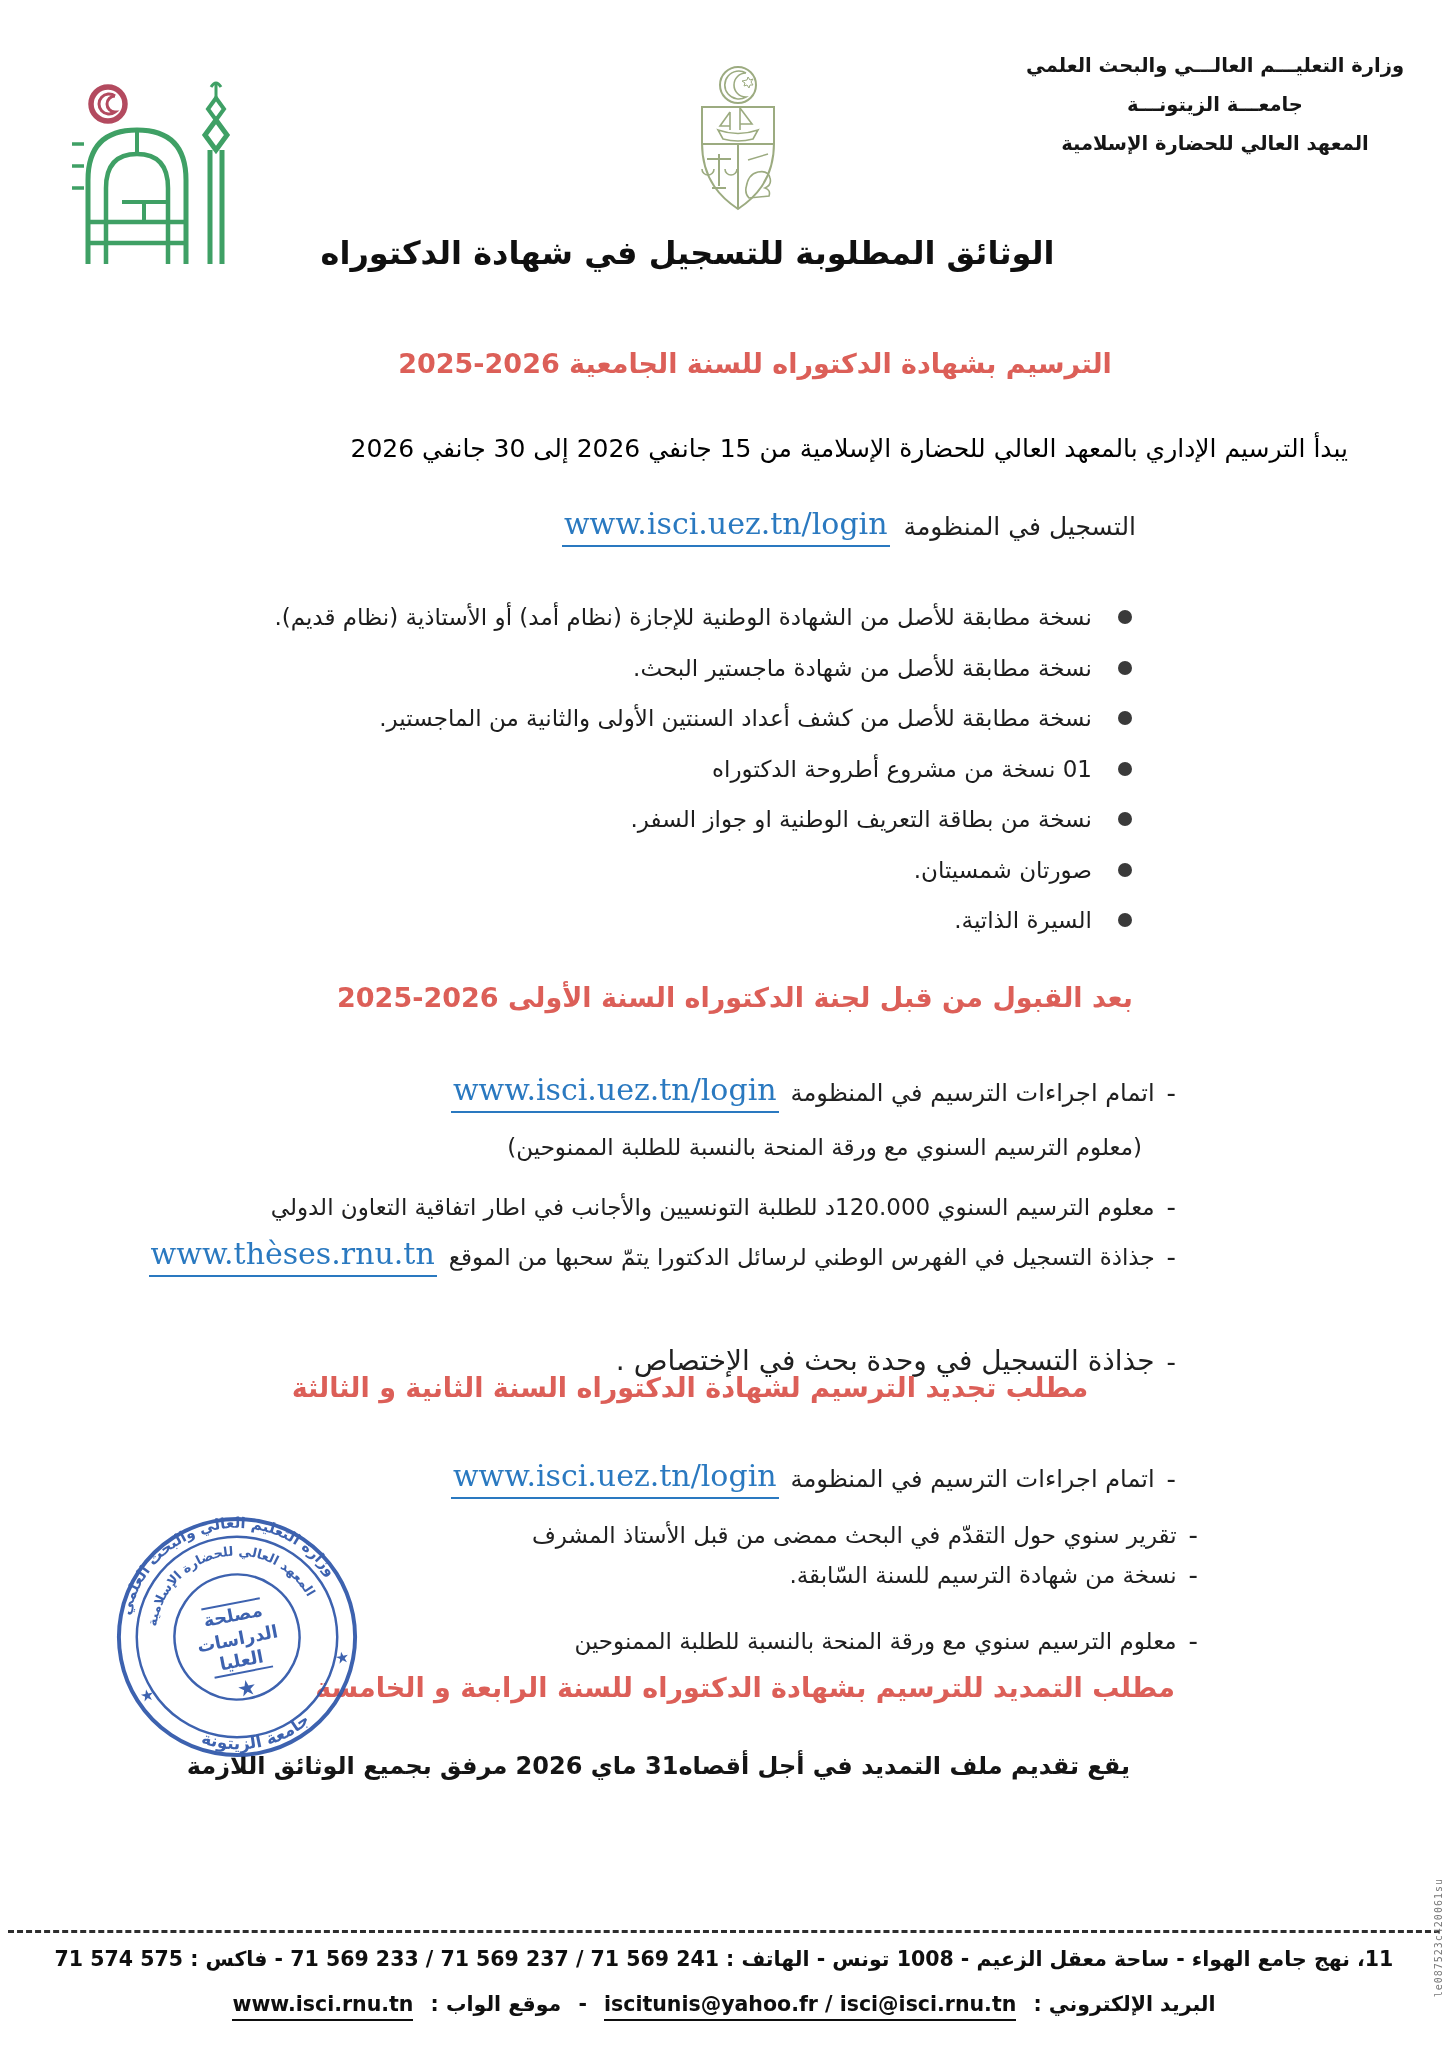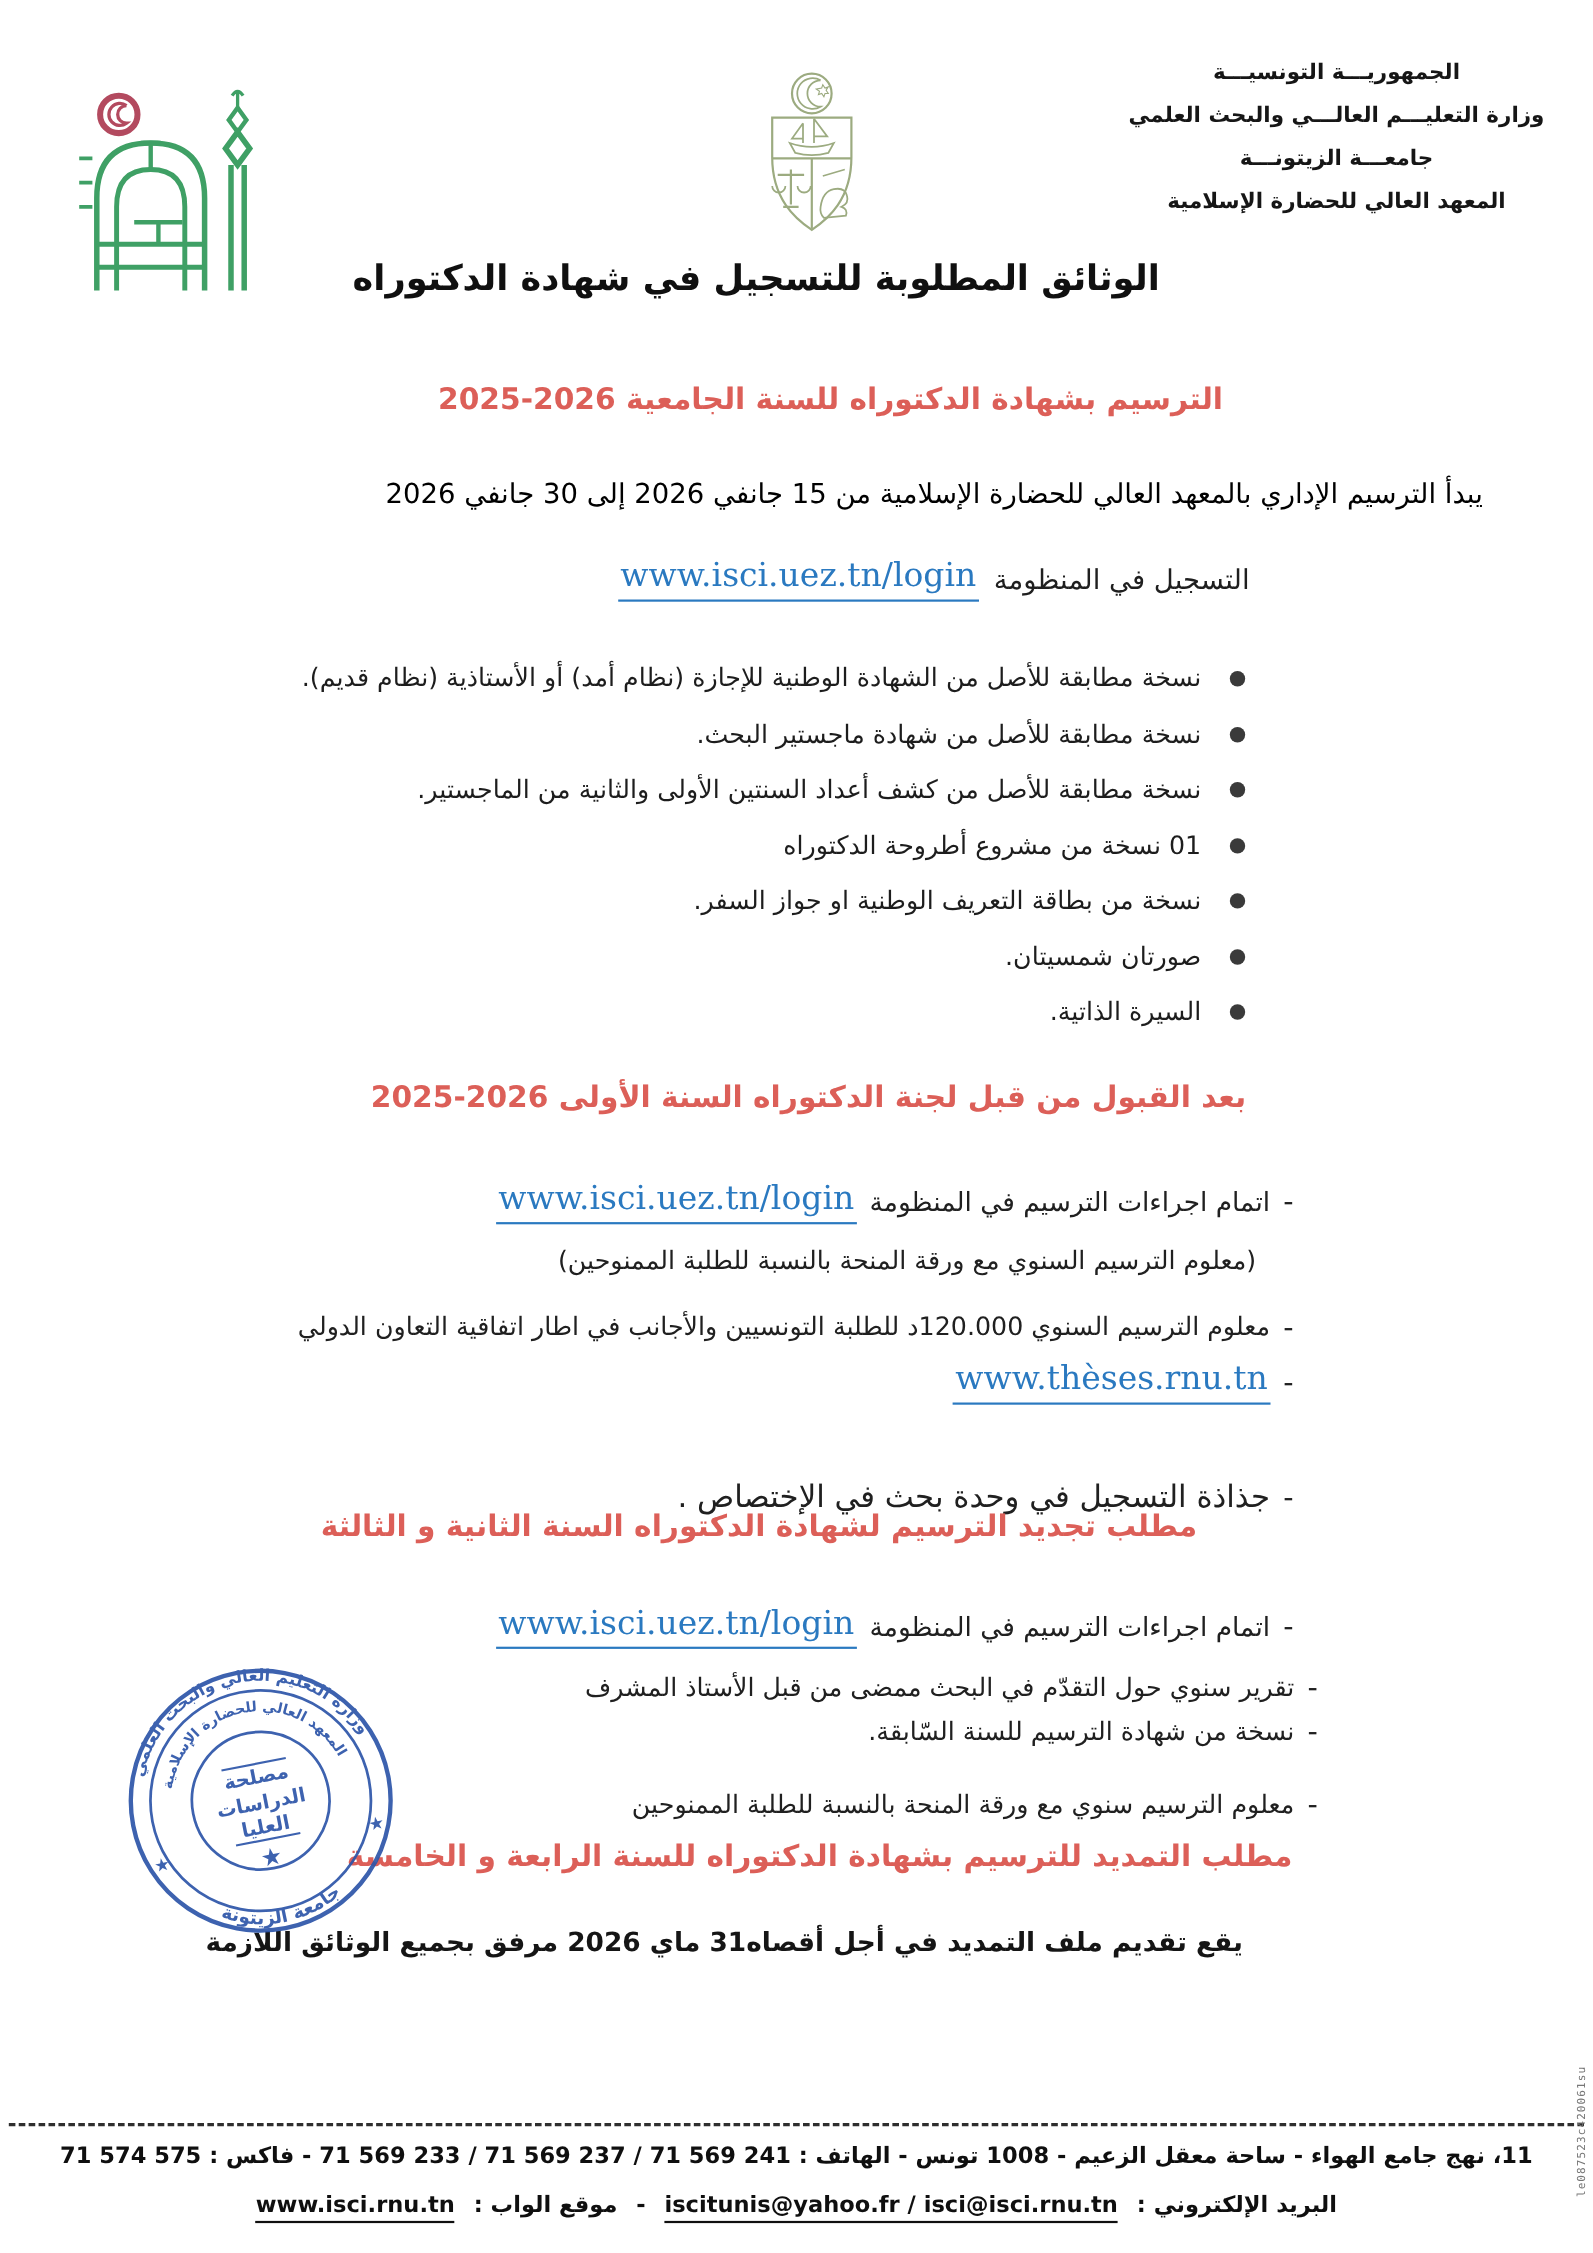--- a/index.html
+++ b/index.html
@@ -109,21 +109,20 @@
       <line x1="15" y1="99" x2="39" y2="99"></line>
       <path d="M10,109 a6,6 0 0 0 12,0 M33,109 a6,6 0 0 0 12,0" stroke-width="1.6"></path>
       <line x1="20" y1="128" x2="34" y2="128"></line>
       <path d="M54,128 q2,-14 12,-16 q10,-2 12,6 q2,7 -5,10 q6,2 4,8 l-20,2 q-4,-4 -3,-10 z" stroke-width="1.6"></path>
       <line x1="56" y1="100" x2="76" y2="94" stroke-width="1.4"></line>
     </g>
   </svg>
 </div>
 
 <div class="abs gov">
-  <div>الجمهوريـــة التونسيـــة</div>
   <div>وزارة التعليـــم العالـــي والبحث العلمي</div>
   <div>جامعـــة الزيتونـــة</div>
   <div>المعهد العالي للحضارة الإسلامية</div>
 </div>
 
 <h1 class="abs title">الوثائق المطلوبة للتسجيل في شهادة الدكتوراه</h1>
 
 <h2 class="red r1">الترسيم بشهادة الدكتوراه للسنة الجامعية 2026-2025</h2>
 
 <p class="abs intro">يبدأ الترسيم الإداري بالمعهد العالي للحضارة الإسلامية  من 15 جانفي 2026 إلى 30 جانفي 2026</p>
@@ -147,20 +146,21 @@
 
 <div class="dashline d1">
   <span>اتمام اجراءات الترسيم في المنظومة</span>
   <span class="url">www.isci.uez.tn/login</span>
 </div>
 <p class="abs note">(معلوم الترسيم السنوي مع ورقة المنحة بالنسبة للطلبة الممنوحين)</p>
 <div class="dashline d2">
   <span>معلوم الترسيم السنوي 120.000د للطلبة التونسيين والأجانب في اطار اتفاقية التعاون الدولي</span>
 </div>
 <div class="dashline d3">
+  <span>جذاذة التسجيل في الفهرس الوطني لرسائل الدكتورا يتمّ سحبها من الموقع</span>
   <span class="url">www.thèses.rnu.tn</span>
 </div>
 <div class="dashline d4">
   <span>جذاذة التسجيل في وحدة بحث في الإختصاص .</span>
 </div>
 
 <h2 class="red r3">مطلب تجديد الترسيم لشهادة الدكتوراه السنة الثانية و الثالثة</h2>
 
 <div class="dashline d5">
   <span>اتمام اجراءات الترسيم في المنظومة</span>

